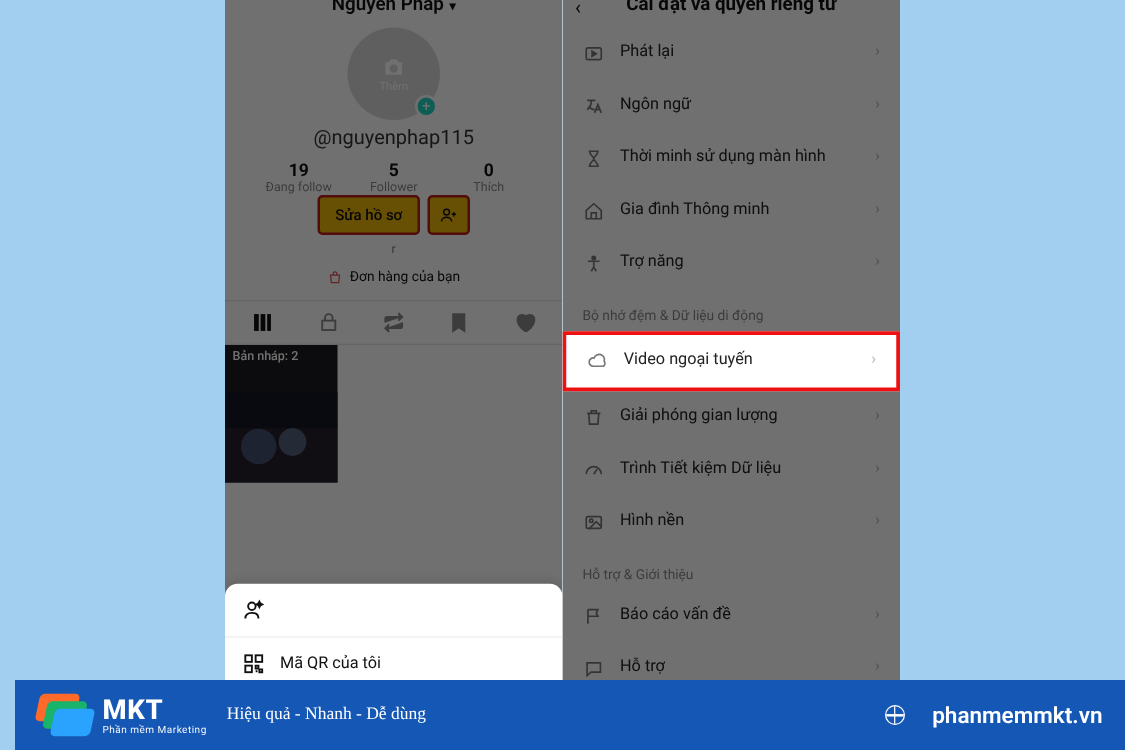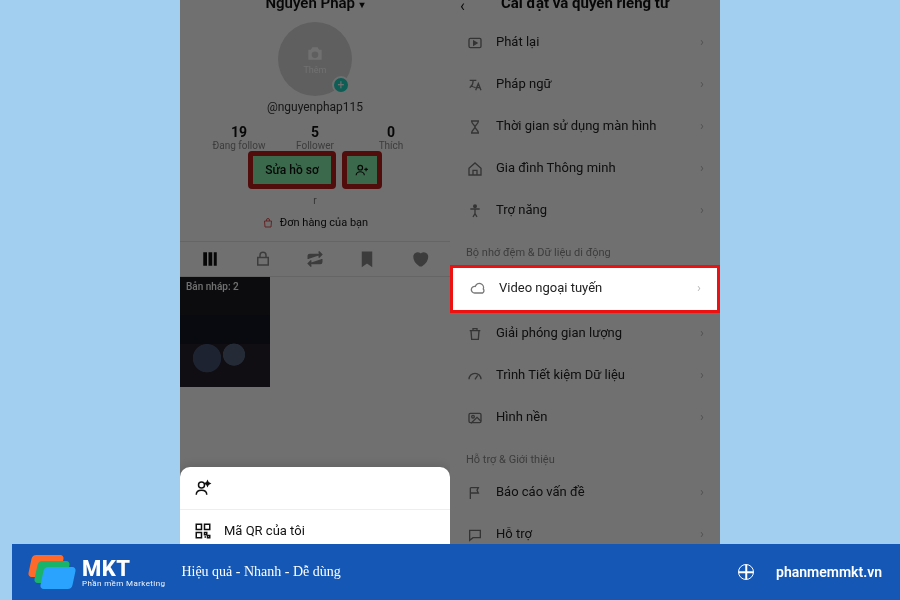--- a/index.html
+++ b/index.html
@@ -76,39 +76,39 @@
   position: absolute; right: 2px; bottom: 2px;
   width: 18px; height: 18px;
   border-radius: 50%;
   background: #20d5c4;
   border: 2px solid #fff;
   color: #fff;
   display: flex; align-items: center; justify-content: center;
   font-size: 12px; line-height: 1;
 }
 .handle {
-  text-align: center; font-size: 12px; color: #333;
+  text-align: center; font-size: 16px; color: #333;
   margin-bottom: 10px;
 }
 .stats {
   display: flex; justify-content: center; gap: 0;
 }
 .stat { width: 76px; text-align: center; }
 .stat .num { font-size: 14px; font-weight: 700; color: #111; }
 .stat .lbl { font-size: 10px; color: #8a8a8a; }
 
 .action-row {
   display: flex; justify-content: center;
   gap: 6px; padding: 0 12px;
 }
 .pill {
-  border: 5px solid #b91c1c; border-radius: 4px;
+  border: 2px solid #b91c1c; border-radius: 4px;
   padding: 7px 12px;
   font-size: 12px; font-weight: 500;
-  color: #111; background: #86efac;
+  color: #111; background: #eab308;
   text-align: center;
 }
 .pill.small { padding: 7px 8px; display:flex; align-items:center; justify-content:center; }
 .pill.small svg { width: 14px; height: 14px; stroke:#111; fill:none; stroke-width:2; }
 
 .extra-label {
   text-align: center; font-size: 10px; color: #777; margin-top: 6px;
 }
 .orders {
   text-align: center; margin-top: 10px; font-size: 11px; color: #111;
@@ -236,21 +236,21 @@
 .logo .mark .l3 { width:32px; height:22px; background:#2aa3ff; left:12px; top:12px; transform:skewX(-12deg); }
 .logo-sub { font-size: 8px; font-weight: 400; display:block; letter-spacing:0.4px; margin-top:-2px; opacity:0.95; }
 .tagline {
   margin-left: 16px;
   font-family: "Comic Sans MS", "Segoe Script", cursive;
   font-size: 14px;
 }
 .site {
   margin-left: auto;
   display:flex; align-items:center; gap:22px;
-  font-size: 14px; font-weight: 600;
+  font-size: 18px; font-weight: 600;
 }
 .site .globe {
   width: 16px; height: 16px; border:1.5px solid #fff; border-radius:50%;
   position: relative;
 }
 .site .globe::before, .site .globe::after {
   content:""; position:absolute; background:#fff;
 }
 .site .globe::before { left:0; right:0; top:50%; height:1.5px; transform:translateY(-50%); }
 .site .globe::after { top:0; bottom:0; left:50%; width:1.5px; transform:translateX(-50%); }
@@ -405,30 +405,30 @@
       <span>Phát lại</span>
       <span class="chev">›</span>
     </div>
     <div class="setting-row">
       <span class="ic">
           <svg viewBox="0 0 24 24">
             <path d="M4 5h10M9 5v2c0 4-3 8-5 9M6 12c2 3 5 4 7 4"></path>
             <path d="M13 20l4-10 4 10M14.5 16h5"></path>
           </svg>
         </span>
-      <span>Pháp ngữ</span>
+      <span>Ngôn ngữ</span>
       <span class="chev">›</span>
     </div>
     <div class="setting-row">
       <span class="ic">
           <svg viewBox="0 0 24 24">
             <path d="M6 3h12M6 21h12M7 3c0 5 5 6 5 9s-5 4-5 9M17 3c0 5-5 6-5 9s5 4 5 9"></path>
           </svg>
         </span>
-      <span>Thời gian sử dụng màn hình</span>
+      <span>Thời minh sử dụng màn hình</span>
       <span class="chev">›</span>
     </div>
     <div class="setting-row">
       <span class="ic">
           <svg viewBox="0 0 24 24">
             <path d="M3 11l9-8 9 8v10H3z"></path>
             <path d="M9 21v-7h6v7"></path>
           </svg>
         </span>
       <span>Gia đình Thông minh</span>

